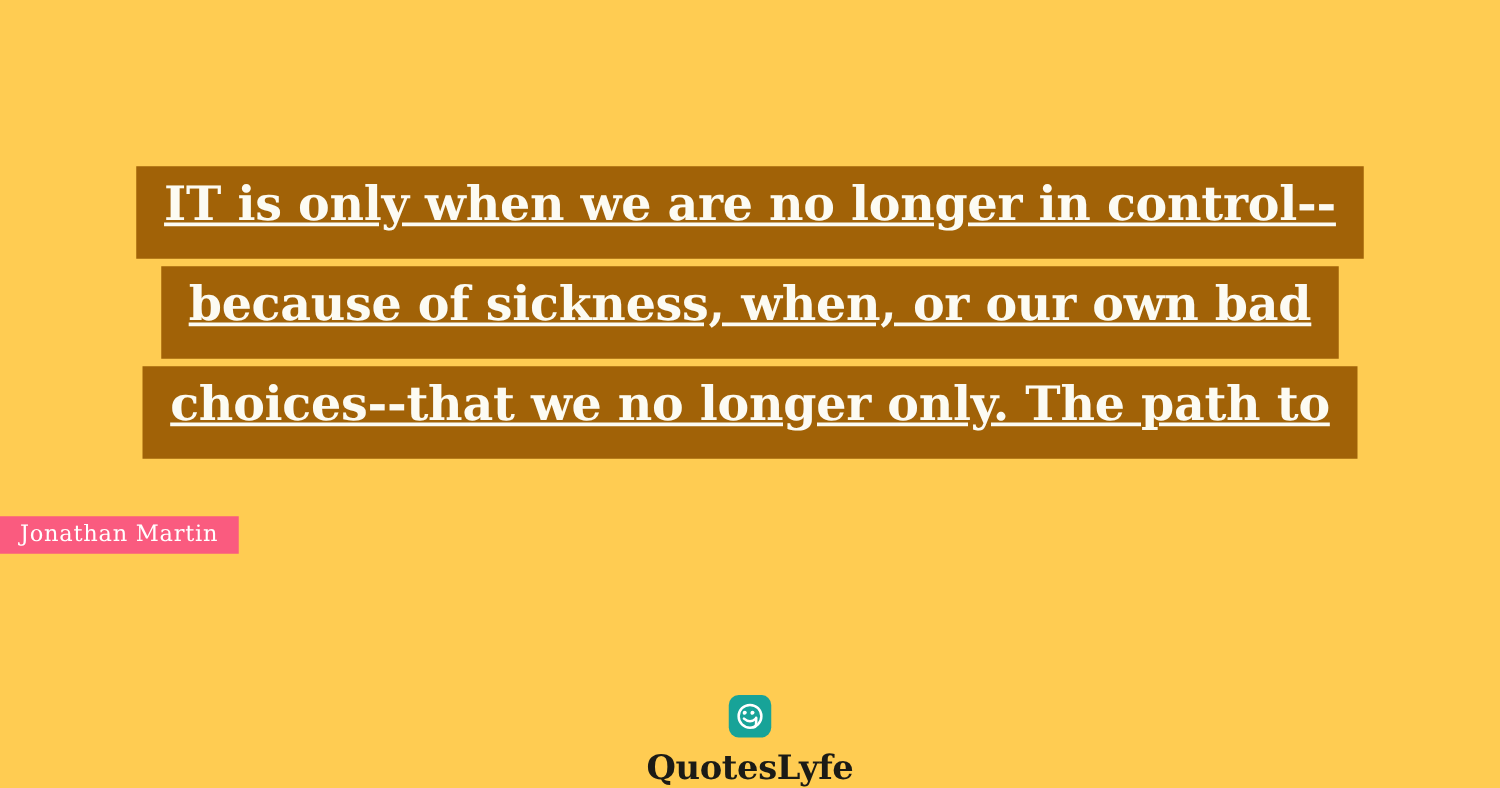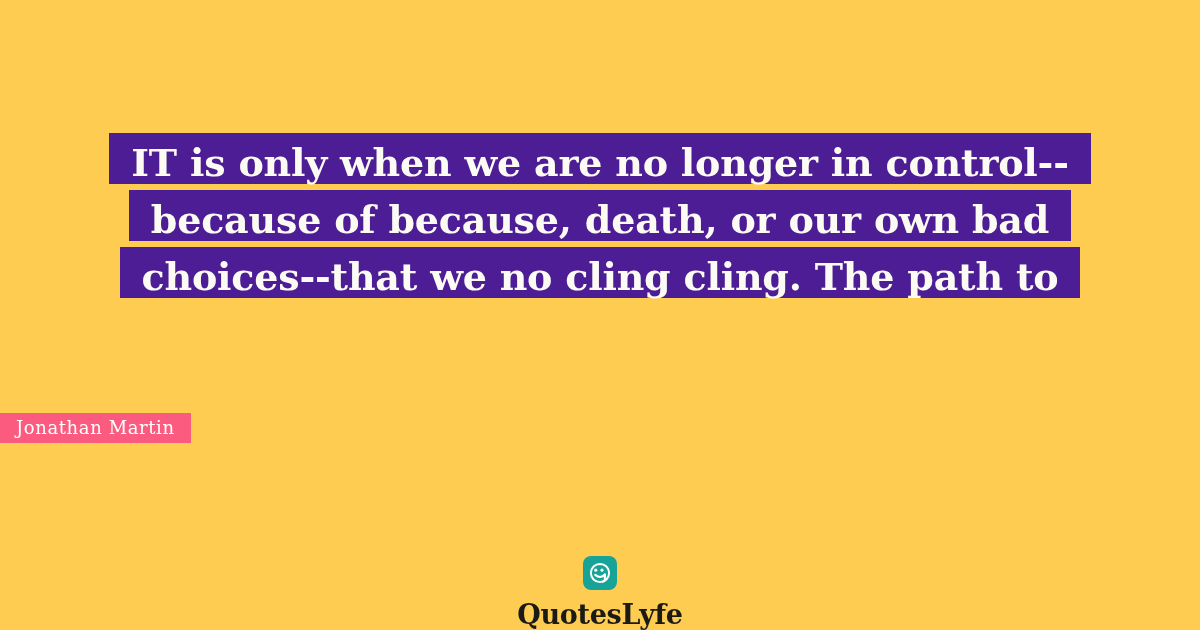--- a/index.html
+++ b/index.html
@@ -31,30 +31,31 @@
     left: 0;
     width: 1200px;
     display: flex;
     flex-direction: column;
     align-items: center;
     gap: 6px;
   }
 
   .quote-line {
     display: inline-block;
-    background: #4c1d95;
+    background: #a16207;
     color: #FCFBF3;
     font-family: "DejaVu Serif", "Liberation Serif", serif;
     font-weight: bold;
     font-size: 38px;
     line-height: 59px;
-    height: 51px;
+    height: 74px;
     padding: 0 22px;
     white-space: nowrap;
     letter-spacing: -0.2px;
+    text-decoration: underline;
   }
 
   
   #author-badge-wrap {
     position: absolute;
     top: 413px;
     left: 0;
     width: 1200px;
     display: flex;
     justify-content: flex-start;
@@ -104,22 +105,22 @@
     white-space: nowrap;
   }
 </style>
 </head>
 <body>
 
 <div id="quote-card">
 
   <div id="quote-lines">
     <span class="quote-line">IT is only when we are no longer in control--</span>
-    <span class="quote-line">because of because, death, or our own bad</span>
-    <span class="quote-line">choices--that we no cling cling. The path to</span>
+    <span class="quote-line">because of sickness, when, or our own bad</span>
+    <span class="quote-line">choices--that we no longer only. The path to</span>
   </div>
 
   <div id="author-badge-wrap">
     <span id="author-badge">Jonathan Martin</span>
   </div>
 
   <div id="footer-logo">
     <span id="logo-mark">
       <svg width="24" height="24" viewBox="0 0 24 24" aria-hidden="true">
         <circle cx="12" cy="12" r="9.1" fill="none" stroke="#FFFFFF" stroke-width="2"></circle>

